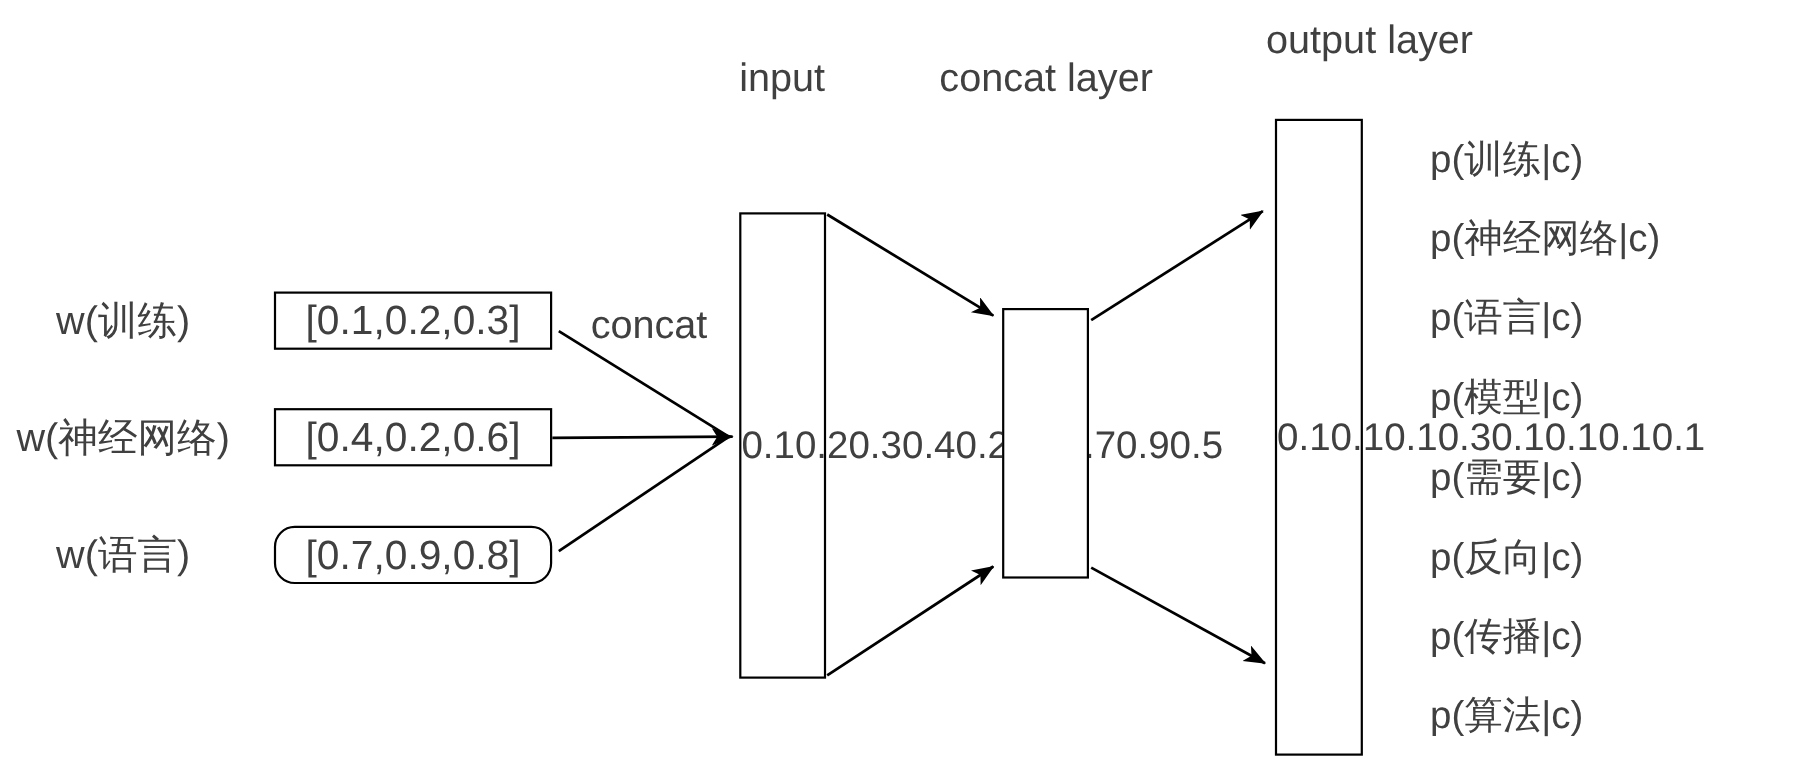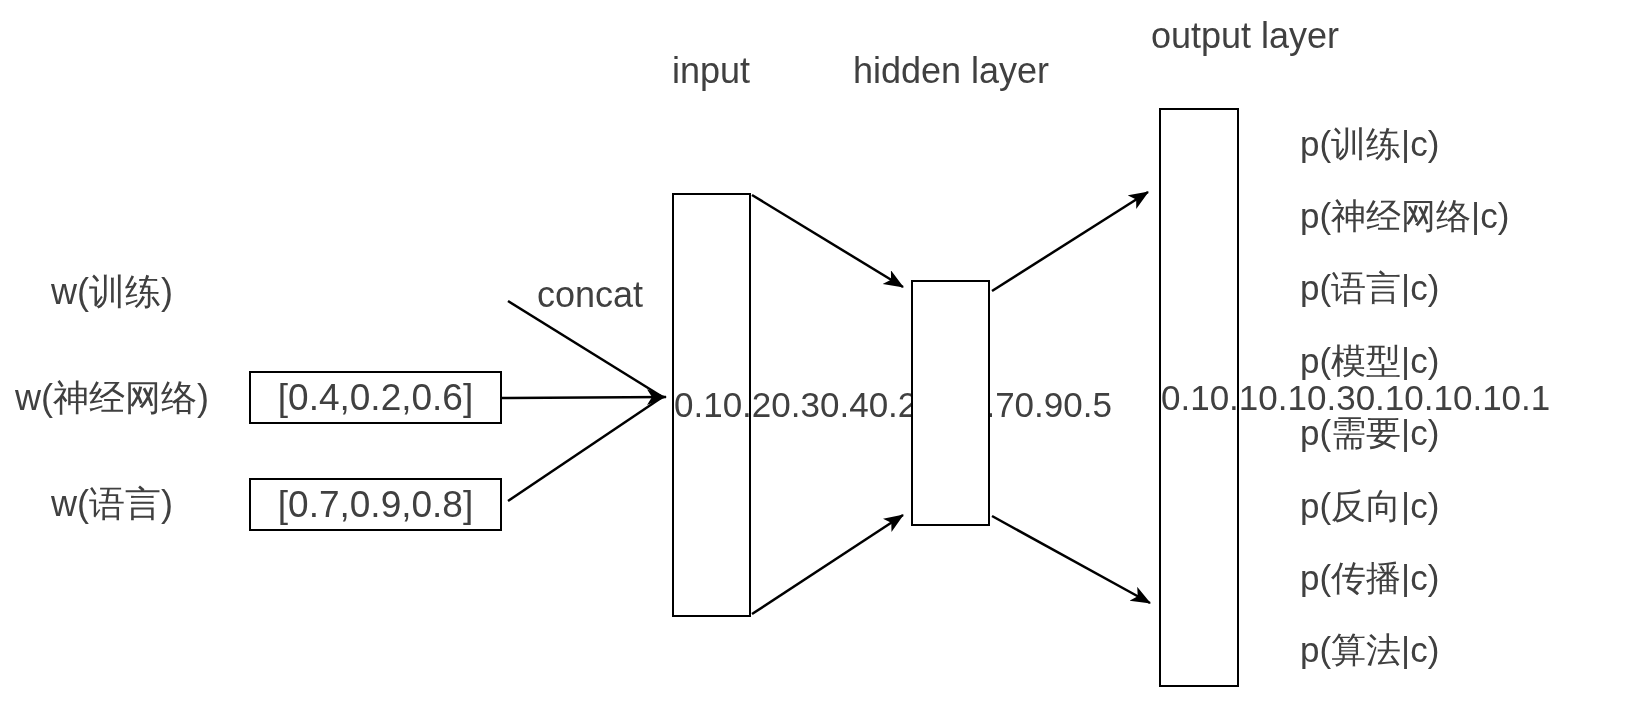--- a/index.html
+++ b/index.html
@@ -92,32 +92,35 @@
     <line x1="508" y1="301" x2="661" y2="396"></line>
     <line x1="502" y1="398" x2="666" y2="397" marker-end="url(#arrowhead)"></line>
     <line x1="508" y1="501" x2="661" y2="398"></line>
     <line x1="752" y1="195" x2="903" y2="287" marker-end="url(#arrowhead)"></line>
     <line x1="752" y1="614" x2="903" y2="515" marker-end="url(#arrowhead)"></line>
     <line x1="992" y1="291" x2="1148" y2="192" marker-end="url(#arrowhead)"></line>
     <line x1="992" y1="516" x2="1150" y2="603" marker-end="url(#arrowhead)"></line>
   </svg>
 
   <div class="lbl" style="left:711px; top:48px;">input</div>
-  <div class="lbl" style="left:951px; top:48px;">hidden layer</div>
+  <div class="lbl" style="left:951px; top:48px;">concat layer</div>
   <div class="lbl" style="left:590px; top:272px;">concat</div>
   <div class="lbl" style="left:1245px; top:13px;">output layer</div>
 
   <div class="lbl" style="left:112px; top:269px;">w(训练)</div>
   <div class="lbl" style="left:112px; top:375px;">w(神经网络)</div>
   <div class="lbl" style="left:112px; top:481px;">w(语言)</div>
 
+  <div class="vecbox" style="top:265px;">
+    <span>[0.1,0.2,0.3]</span>
+  </div>
   <div class="vecbox" style="top:371px;">
     <span>[0.4,0.2,0.6]</span>
   </div>
-  <div class="vecbox" style="top:478px;">
+  <div class="vecbox" style="top:478px;border-radius:19px;">
     <span>[0.7,0.9,0.8]</span>
   </div>
 
   <div class="col inputcol">
     <div class="cell">0.1</div>
     <div class="cell">0.2</div>
     <div class="cell">0.3</div>
     <div class="cell">0.4</div>
     <div class="cell">0.2</div>
     <div class="cell">0.6</div>

